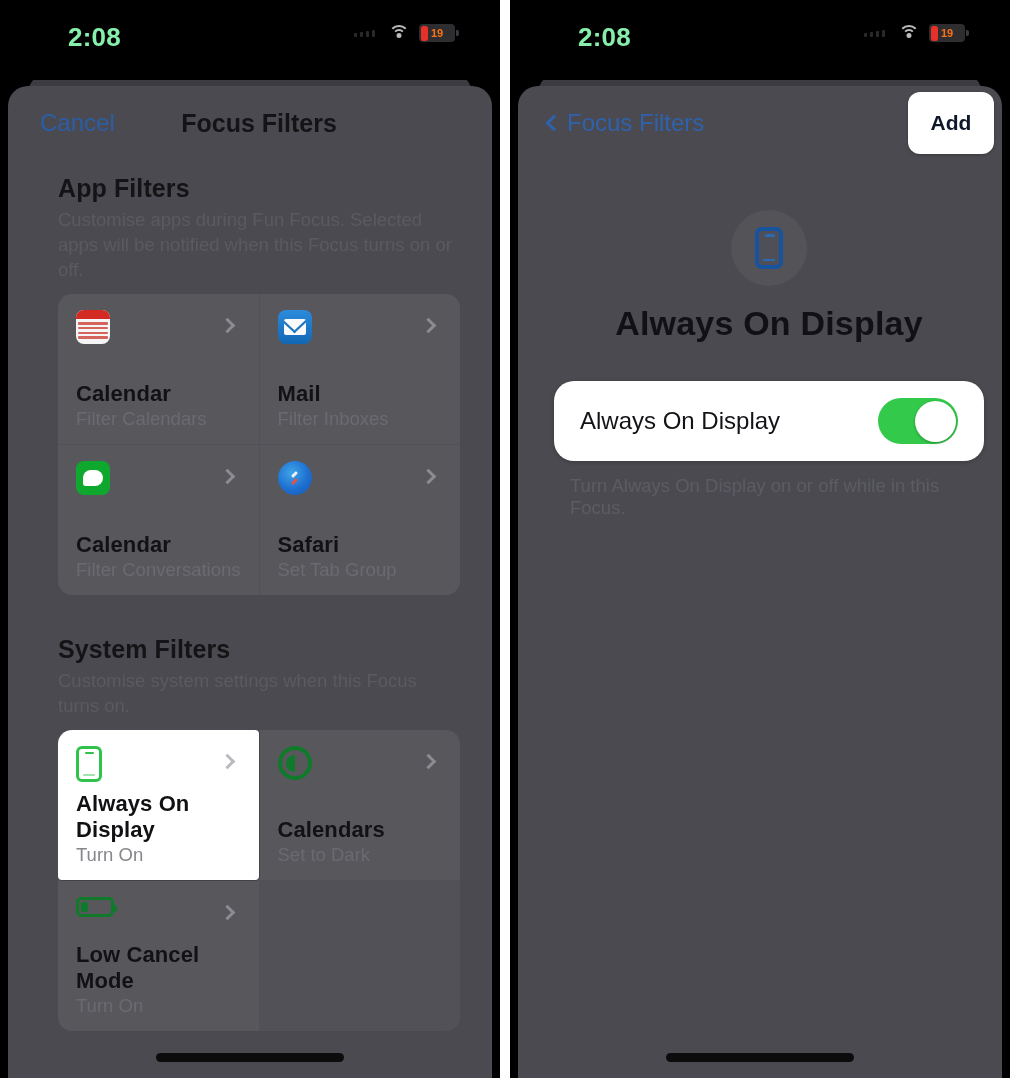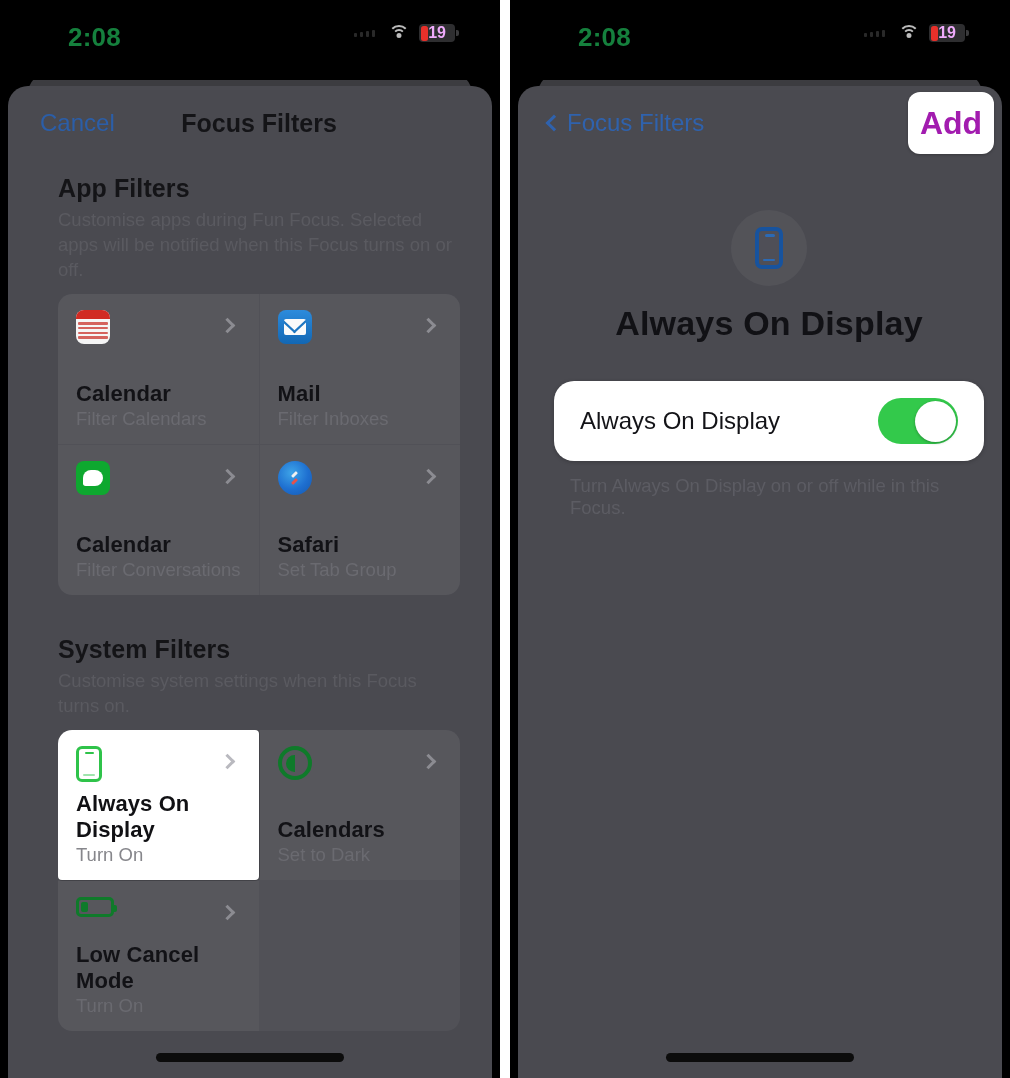--- a/index.html
+++ b/index.html
@@ -27,21 +27,21 @@
   
   .statusbar {
     position: absolute; top: 0; left: 0; right: 0;
     height: 80px;
     background: #000;
     display: flex; align-items: center;
     z-index: 40;
   }
   .sb-time {
     position: absolute; left: 68px; top: 22px;
-    color: #15803d; font-size: 26px; font-weight: 600;
+    color: #86efac; font-size: 26px; font-weight: 600;
     letter-spacing: 0.2px;
   }
   .sb-right {
     position: absolute; right: 45px; top: 24px;
     display: flex; align-items: center; gap: 9px;
   }
   .sb-dots { display: flex; gap: 3px; align-items: flex-end; opacity: .35; margin-right: 4px;}
   .sb-dots i { display:block; width: 3px; background:#777; border-radius:1px; }
   .sb-dots i:nth-child(1){height:4px}
   .sb-dots i:nth-child(2){height:5px}
@@ -58,21 +58,21 @@
     display:flex; align-items:center; justify-content:center;
   }
   .batt::after{
     content:""; position:absolute; right:-3.5px; top:6px;
     width:2.5px; height:6px; background:#3a3a3c; border-radius:0 2px 2px 0;
   }
   .batt .fill {
     position:absolute; left:1.5px; top:1.5px; bottom:1.5px;
     width: 7px; background:#e8302a; border-radius:2.5px;
   }
-  .batt .num { position:relative; color:#f0abfc; font-size:16px; font-weight:700; z-index:2; letter-spacing:-.2px;}
+  .batt .num { position:relative; color:#f97316; font-size:11px; font-weight:700; z-index:2; letter-spacing:-.2px;}
 
   
   .sheet-back {
     position:absolute; left: 28px; right: 28px; top: 72px; height: 120px;
     background:#3c3c40; border-radius: 22px 22px 0 0; z-index: 5;
   }
   
   .sheet {
     position: absolute; left: 8px; right: 8px; top: 86px; bottom: 0;
     background: #4a4a50;
@@ -102,21 +102,21 @@
     border-left: 3.4px solid #2f62ad; border-bottom: 3.4px solid #2f62ad;
     transform: rotate(45deg); display:inline-block;
   }
   .nav-add-wrap{
     position:absolute; right: 8px; top: 6px;
     width: 86px; height: 62px;
     background:#ffffff; border-radius: 12px;
     display:flex; align-items:center; justify-content:center;
     box-shadow: 0 1px 3px rgba(0,0,0,.25);
   }
-  .nav-add { font-size: 32px; font-weight: 700; color:#a21caf; }
+  .nav-add { font-size: 21px; font-weight: 700; color:#0f172a; }
 
   
   .section { padding: 0 32px; }
   .section-title {
     font-size: 25px; font-weight: 700; color: #141417;
     margin-top: 14px; margin-bottom: 4px; letter-spacing:.1px;
   }
   .section-desc {
     font-size: 18.5px; line-height: 25px; color: #5a5a60;
     margin-bottom: 12px; max-width: 420px;

